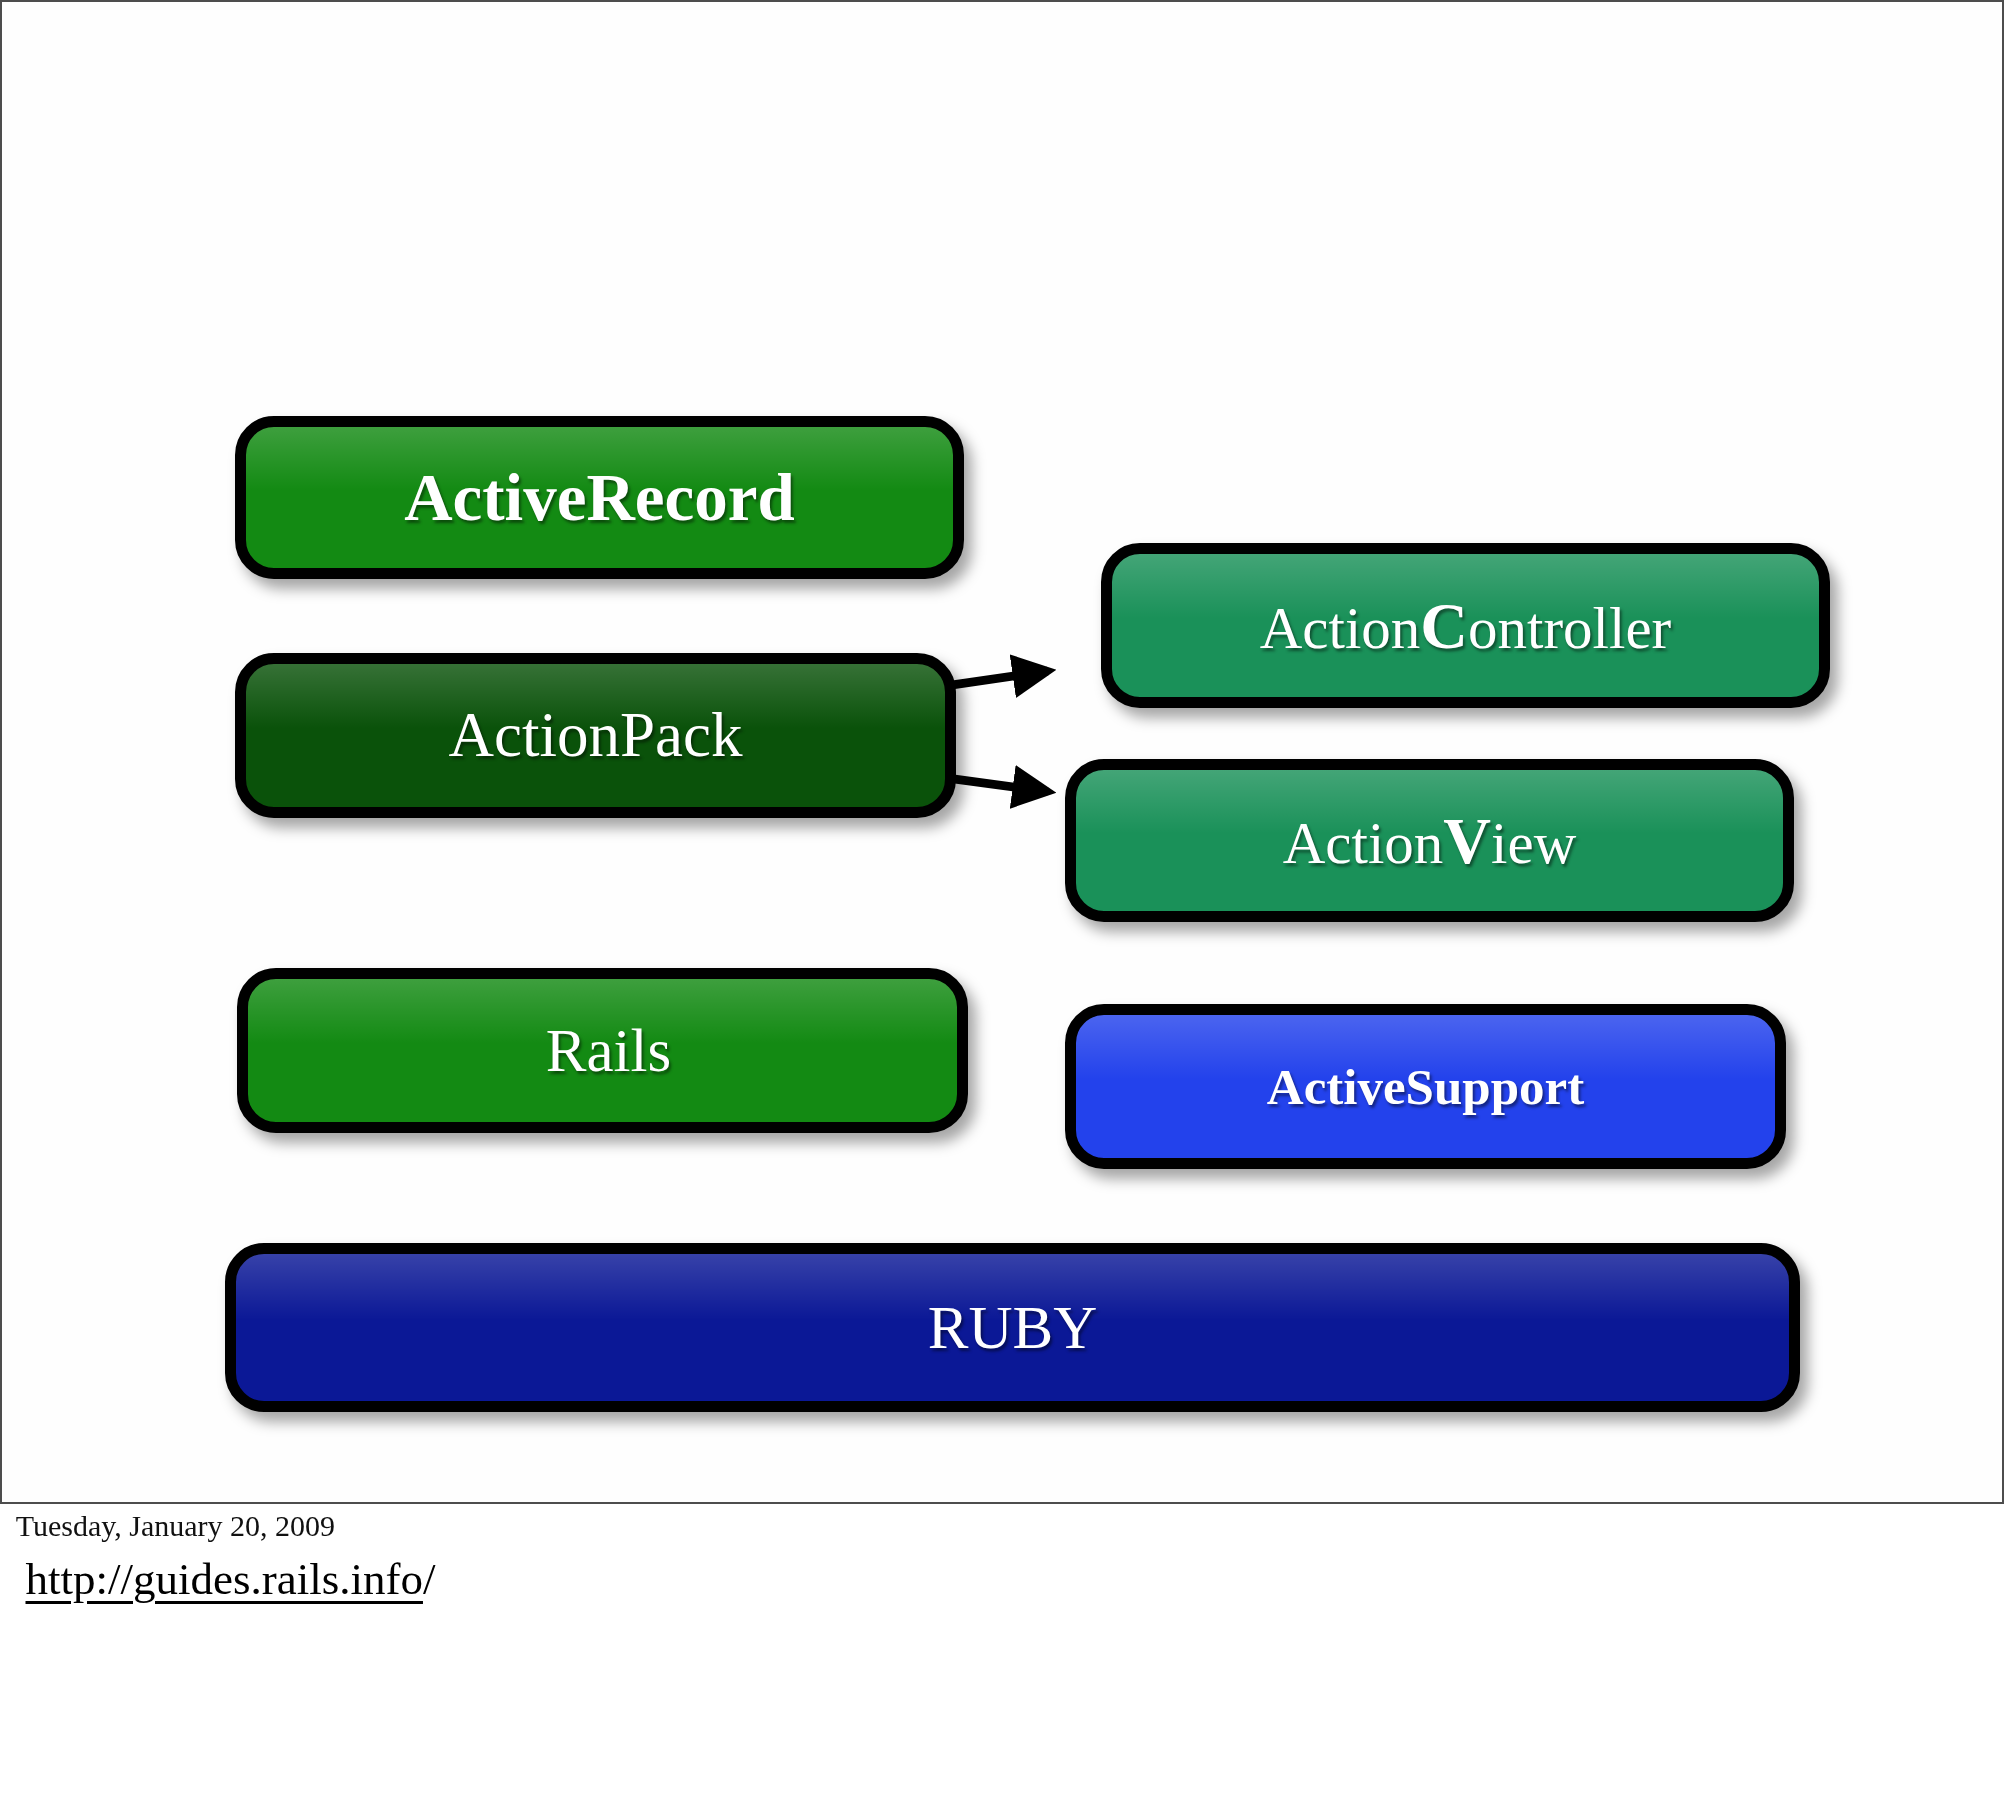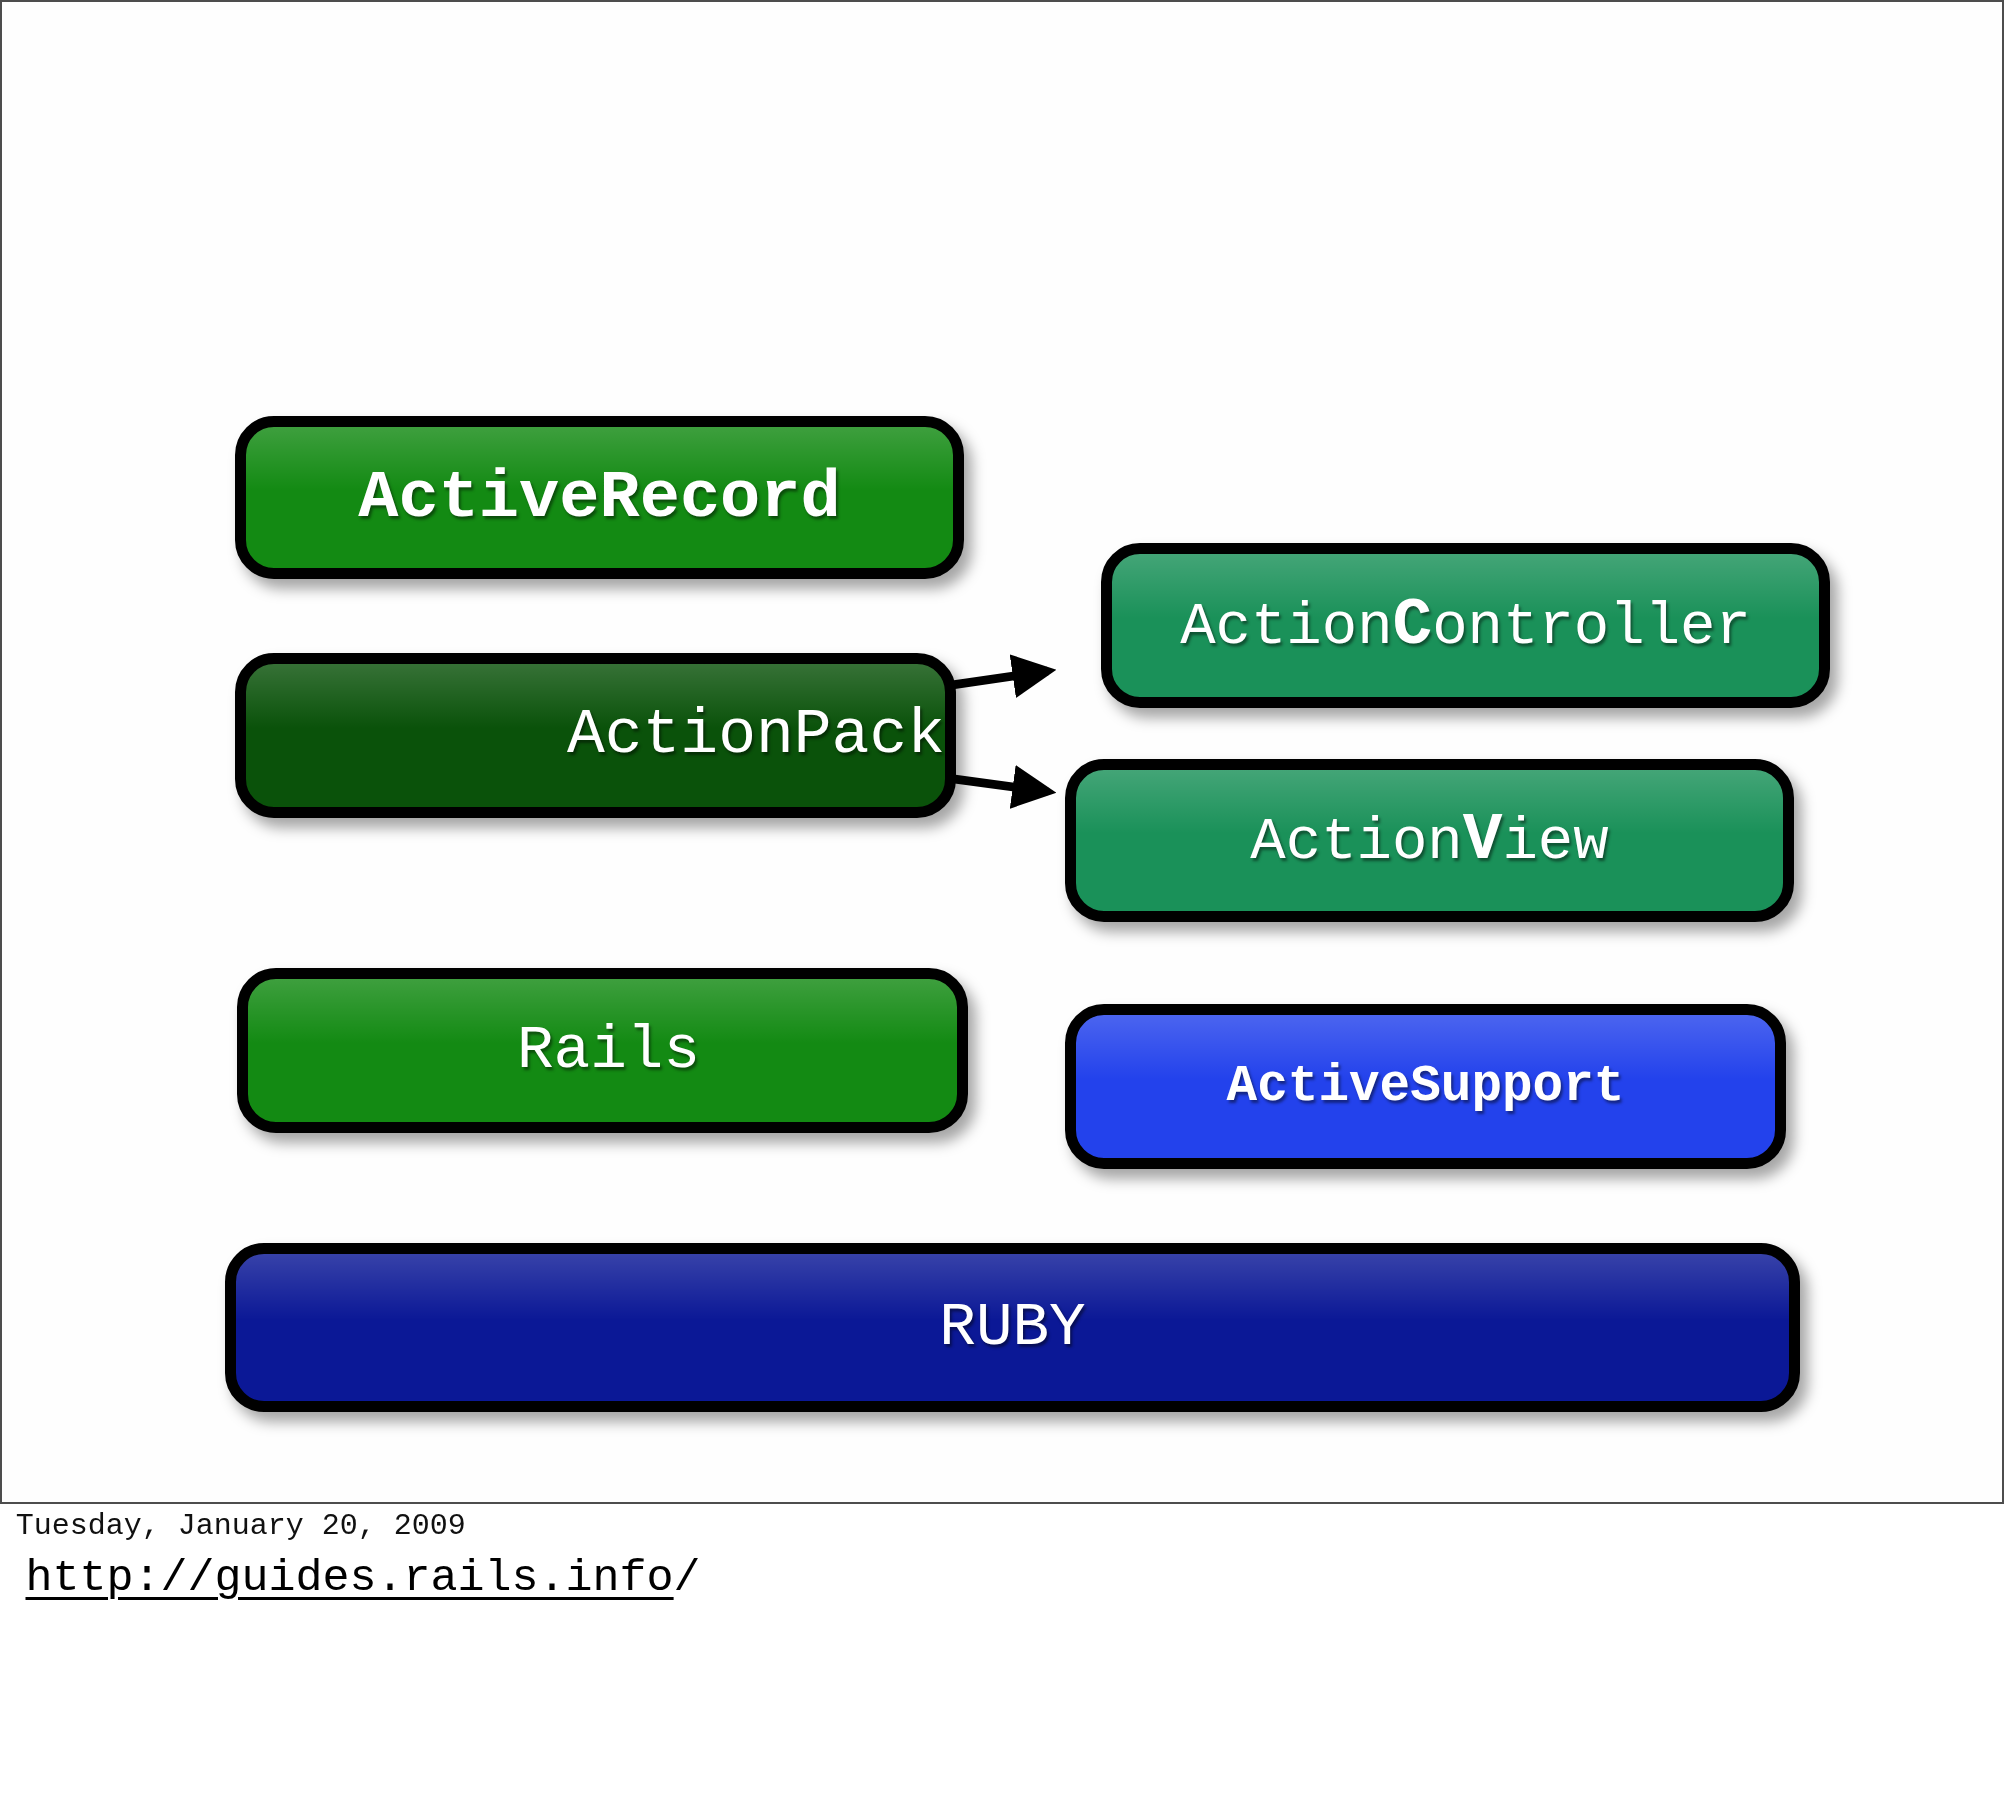--- a/index.html
+++ b/index.html
@@ -1,21 +1,21 @@
 <!DOCTYPE html>
 <html><head>
 <meta charset="utf-8">
 <style>
   html, body { margin: 0; padding: 0; background: #ffffff; }
   .canvas {
     position: relative;
     width: 2007px;
     height: 1816px;
     background: #ffffff;
-    font-family: Liberation Mono, monospace;
+    font-family: Liberation Serif, serif;
     overflow: hidden;
   }
   .slide-frame {
     position: absolute;
     left: 0; top: 0;
     width: 2000px; height: 1500px;
     border: 2.9px solid #4d4d4d;
     background: #fefefe;
   }
   .box {
@@ -75,21 +75,21 @@
 <body>
 
 <div class="canvas">
 
   <div class="slide-frame">
 
     <div class="box" id="box-activerecord" style="background-color: rgb(19, 138, 19);">
       <span class="lbl">ActiveRecord</span>
     </div>
 
-    <div class="box" id="box-actionpack" style="background-color: rgb(10, 82, 10); justify-content: flex-end;">
+    <div class="box" id="box-actionpack" style="background-color: rgb(10, 82, 10);">
       <span class="lbl">ActionPack</span>
     </div>
 
     <svg class="arrows-svg" viewBox="0 0 145 195" xmlns="http://www.w3.org/2000/svg">
       <defs>
         <marker id="ah" viewBox="0 0 10 10" refX="8" refY="5" markerWidth="5" markerHeight="5" orient="auto-start-reverse">
           <path d="M0,0 L10,5 L0,10 z" fill="#000000"></path>
         </marker>
       </defs>
       <g>

